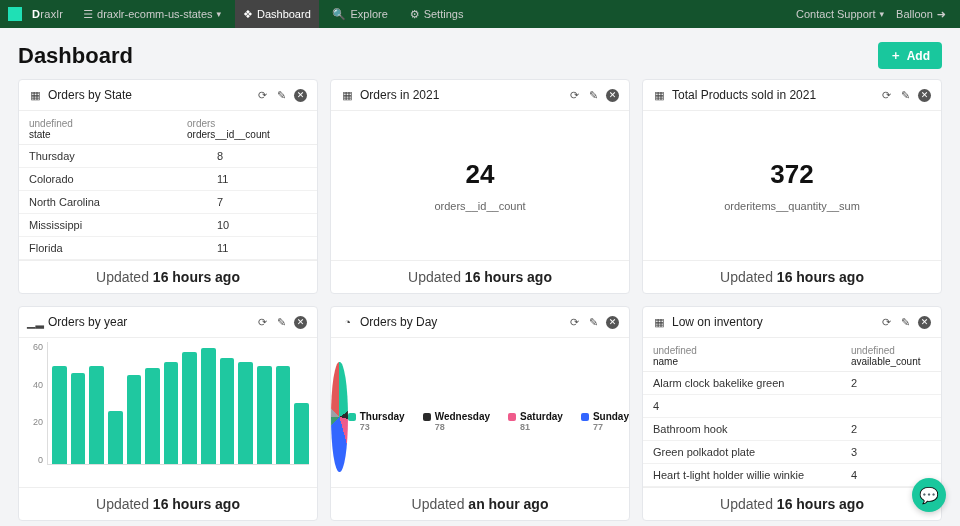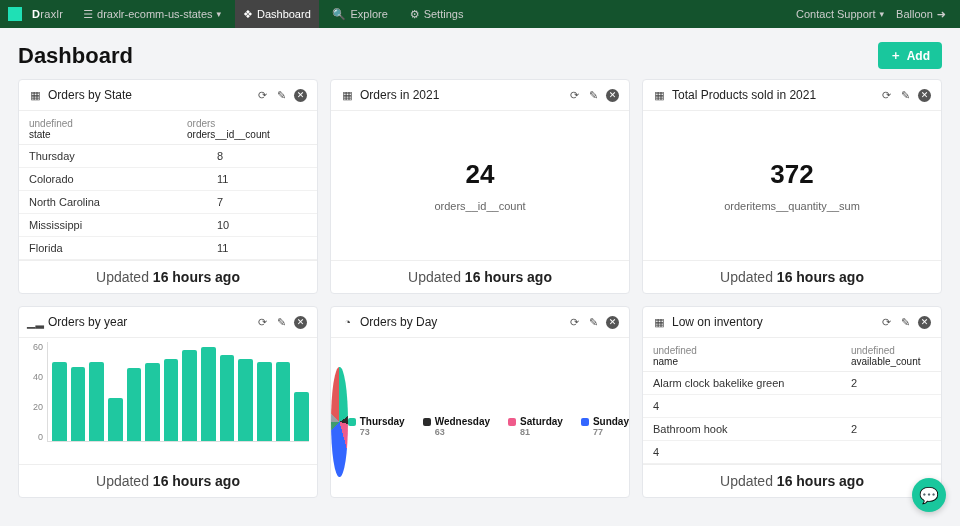--- a/index.html
+++ b/index.html
@@ -337,38 +337,41 @@
               <span class="dot" style="background:#1fc8a0"></span>
               <span>Thursday</span>
             </div>
             <div class="legend-val">73</div>
           </div>
           <div class="legend-item">
             <div class="legend-line">
               <span class="dot" style="background:#2b2b2b"></span>
               <span>Wednesday</span>
             </div>
-            <div class="legend-val">63</div>
+            <div class="legend-val">78</div>
           </div>
           <div class="legend-item">
             <div class="legend-line">
               <span class="dot" style="background:#ef5b8b"></span>
               <span>Saturday</span>
             </div>
             <div class="legend-val">81</div>
           </div>
           <div class="legend-item">
             <div class="legend-line">
               <span class="dot" style="background:#3366ff"></span>
               <span>Sunday</span>
             </div>
             <div class="legend-val">77</div>
           </div>
         </div>
     </div>
+    <div class="card-foot">
+      <span>Updated </span><b>an hour ago</b>
+    </div>
   </div>
 
   <div class="card">
     <div class="card-head">
       <span class="card-icon">▦</span>
       <span class="card-title">Low on inventory</span>
       <span class="card-head-spacer"></span>
       <span class="card-icon card-action">⟳</span>
       <span class="card-icon card-action">✎</span>
       <span class="card-action del">✕</span>
@@ -389,20 +392,25 @@
           <div class="col2" style="width:80px">2</div>
         </div>
       <div class="tbl-row">
           <div class="col2" style="width:80px">4</div>
         </div>
       <div class="tbl-row">
           <div class="col1">Bathroom hook</div>
           <div class="col2" style="width:80px">2</div>
         </div>
       <div class="tbl-row">
+          <div class="col1">Green polkadot plate</div>
+          <div class="col2" style="width:80px">3</div>
+        </div>
+      <div class="tbl-row">
+          <div class="col1">Heart t-light holder willie winkie</div>
           <div class="col2" style="width:80px">4</div>
         </div>
     </div>
     <div class="card-foot">
       <span>Updated </span><b>16 hours ago</b>
     </div>
   </div>
 
 </div>
 

